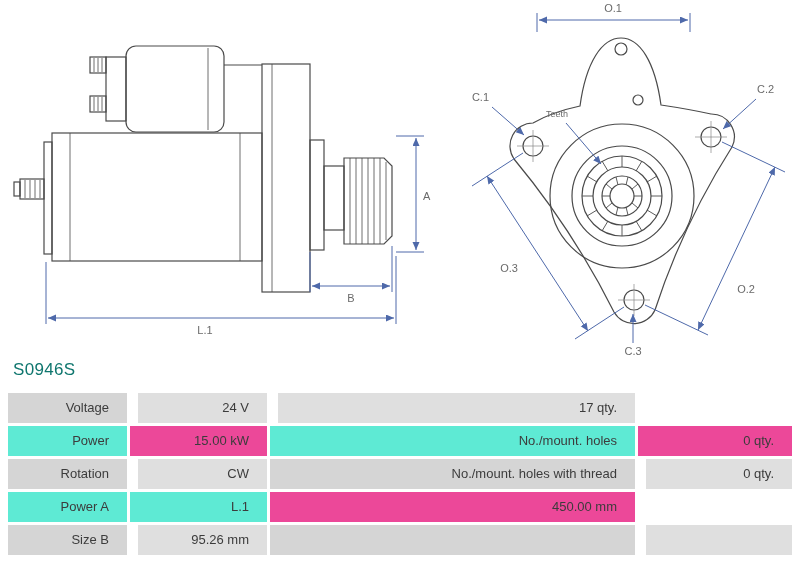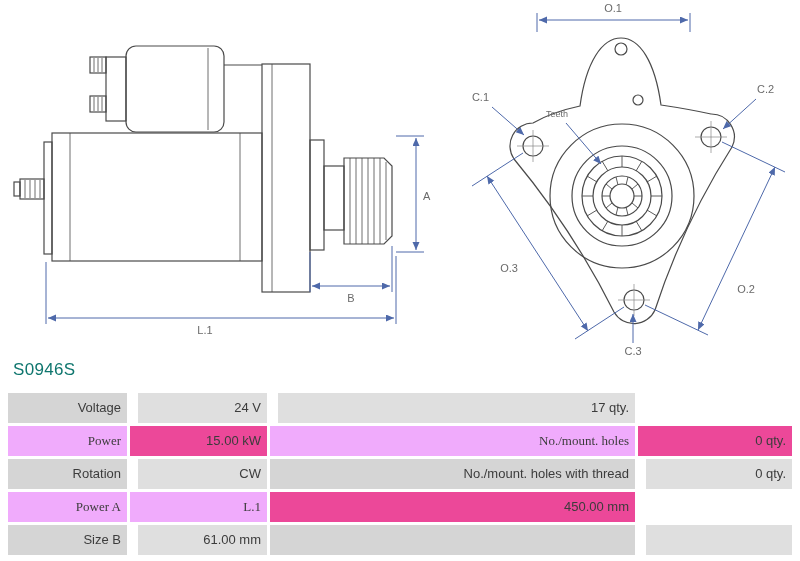--- a/index.html
+++ b/index.html
@@ -11,26 +11,26 @@
   .part-number{
     position:absolute;left:13px;top:360px;
     font-size:17px;font-weight:400;color:#0f766e;letter-spacing:.3px;
   }
   .specs{position:absolute;left:8px;right:8px;top:393px;}
   .srow{
     display:grid;grid-template-columns:119px 137px 365px 1fr;
     column-gap:3px;height:30px;margin-bottom:3px;
   }
   .cell{
-    line-height:30px;text-align:right;padding-right:6px;
+    line-height:30px;text-align:right;padding-right:18px;
     font-size:13px;color:#3c3c3c;white-space:nowrap;overflow:hidden;
   }
   .shade-a .lbl{background:#d5d5d5;}
   .shade-a .val{background:#dfdfdf;margin-left:8px;}
-  .shade-b .lbl{background:#f0abfc;font-family:Liberation Serif, serif;}
+  .shade-b .lbl{background:#5eead4;}
   .shade-b .val{background:#ec4899;}
   .dimlabel{fill:#6a6a6a;font-size:11px;font-family:"Liberation Sans",sans-serif;}
   .dimlabel-small{fill:#6a6a6a;font-size:9px;font-family:"Liberation Sans",sans-serif;}
 </style>
 </head>
 <body>
 
 <div class="page">
 
   <svg class="drawing" width="800" height="362" viewBox="0 0 800 362">
@@ -229,19 +229,19 @@
     </div>
 
     <div class="srow shade-b">
       <div class="cell lbl">Power A</div>
       <div class="cell lbl">L.1</div>
       <div class="cell val">450.00 mm</div>
     </div>
 
     <div class="srow shade-a">
       <div class="cell lbl">Size B</div>
-      <div class="cell val">61.00 mm</div>
+      <div class="cell val">95.26 mm</div>
       <div class="cell lbl"></div>
       <div class="cell val"></div>
     </div>
 
   </div>
 </div>
 
 </body></html>

